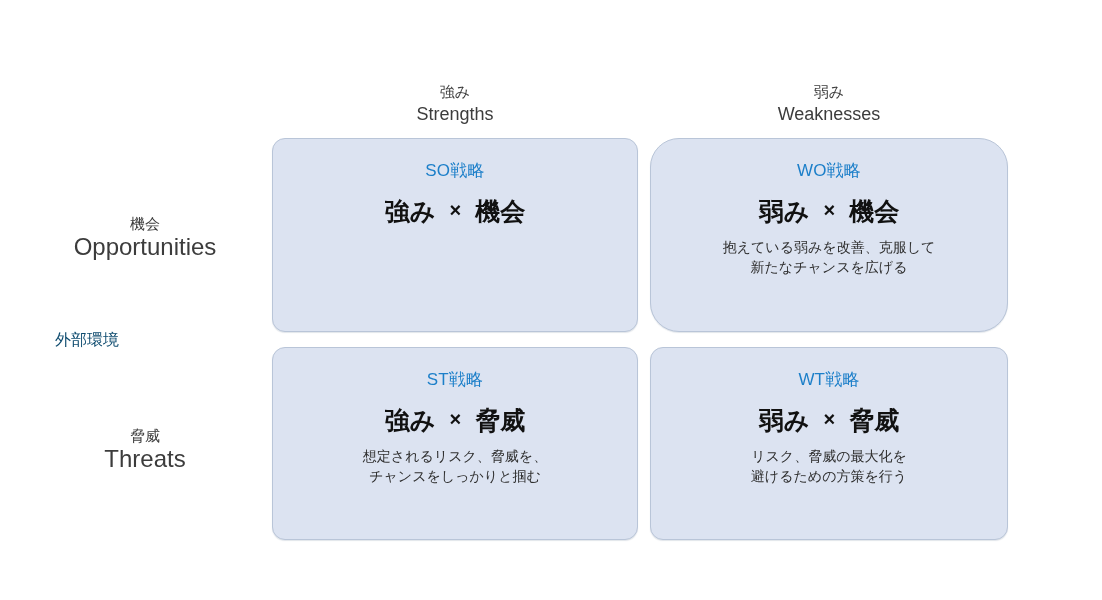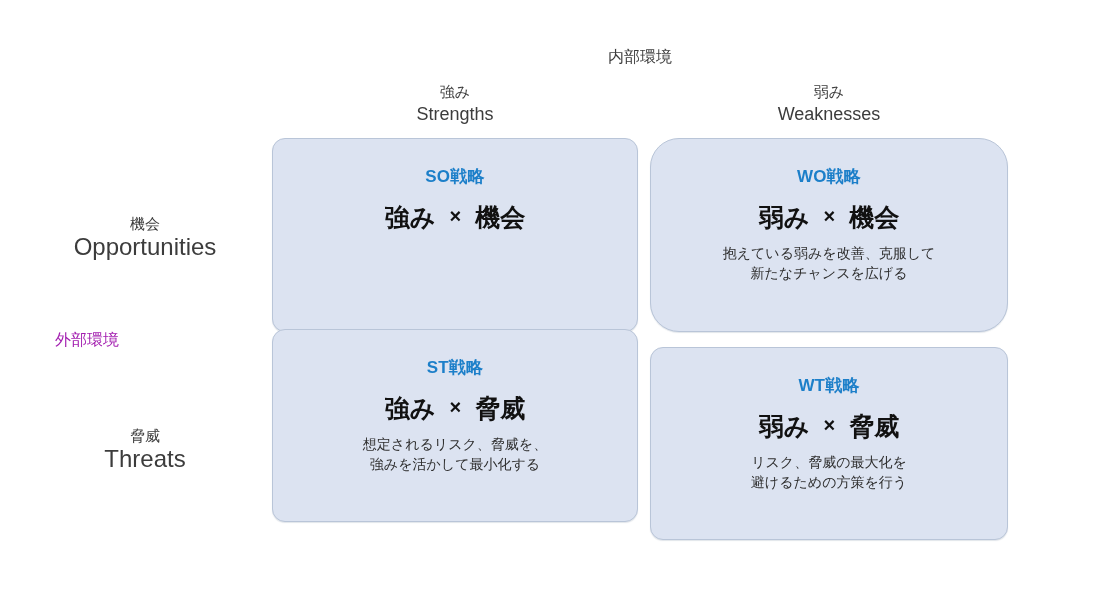--- a/index.html
+++ b/index.html
@@ -73,46 +73,46 @@
   }
   .row-head.row-1 { left: 34px; top: 212px; width: 222px; }
   .row-head.row-2 { left: 34px; top: 424px; width: 222px; }
 
   .external-caption {
     position: absolute;
     left: 55px;
     top: 329px;
     font-size: 16px;
     line-height: 22px;
-    color: #a21caf;
+    color: #0c4a6e;
     white-space: nowrap;
   }
 
   
   .card {
     position: absolute;
     box-sizing: border-box;
     background: #dce3f1;
     border: 1px solid #b9c5d8;
     border-radius: 13px;
     box-shadow: 0 1px 1px rgba(120,136,160,0.22);
     display: flex;
     flex-direction: column;
     align-items: center;
     justify-content: flex-start;
   }
   .card.q-so { left: 272px; top: 138px; width: 366px; height: 194px; }
   .card.q-wo { left: 650px; top: 138px; width: 358px; height: 194px; border-radius: 29px; }
-  .card.q-st { left: 272px; top: 329px; width: 366px; height: 193px; }
+  .card.q-st { left: 272px; top: 347px; width: 366px; height: 193px; }
   .card.q-wt { left: 650px; top: 347px; width: 358px; height: 193px; }
 
   .card-tag {
-    margin-top: 28px;
+    margin-top: 22px;
     font-size: 17px;
-    font-weight: bold;
+    font-weight: normal;
     color: #1c7fc9;
     letter-spacing: 0.2px;
     line-height: 20px;
     text-align: right;
   }
   .card-title {
     margin-top: 14px;
     font-size: 25px;
     font-weight: bold;
     color: #111111;
@@ -135,21 +135,20 @@
     text-align: center;
     white-space: nowrap;
   }
   .card-desc span { display: block; }
 </style>
 </head>
 <body>
 
 <div class="canvas">
 
-  <div class="internal-caption">内部環境</div>
 
   <div class="col-head col-1">
     <span class="jp">強み</span>
     <span class="en">Strengths</span>
   </div>
   <div class="col-head col-2">
     <span class="jp">弱み</span>
     <span class="en">Weaknesses</span>
   </div>
 
@@ -182,21 +181,21 @@
     </div>
   </div>
 
   <div class="card q-st">
     <div class="card-tag">ST戦略</div>
     <div class="card-title">
       <span>強み</span><span class="sep">×</span><span>脅威</span>
     </div>
     <div class="card-desc">
       <span>想定されるリスク、脅威を、</span>
-      <span>強みを活かして最小化する</span>
+      <span>チャンスをしっかりと掴む</span>
     </div>
   </div>
 
   <div class="card q-wt">
     <div class="card-tag">WT戦略</div>
     <div class="card-title">
       <span>弱み</span><span class="sep">×</span><span>脅威</span>
     </div>
     <div class="card-desc">
       <span>リスク、脅威の最大化を</span>

